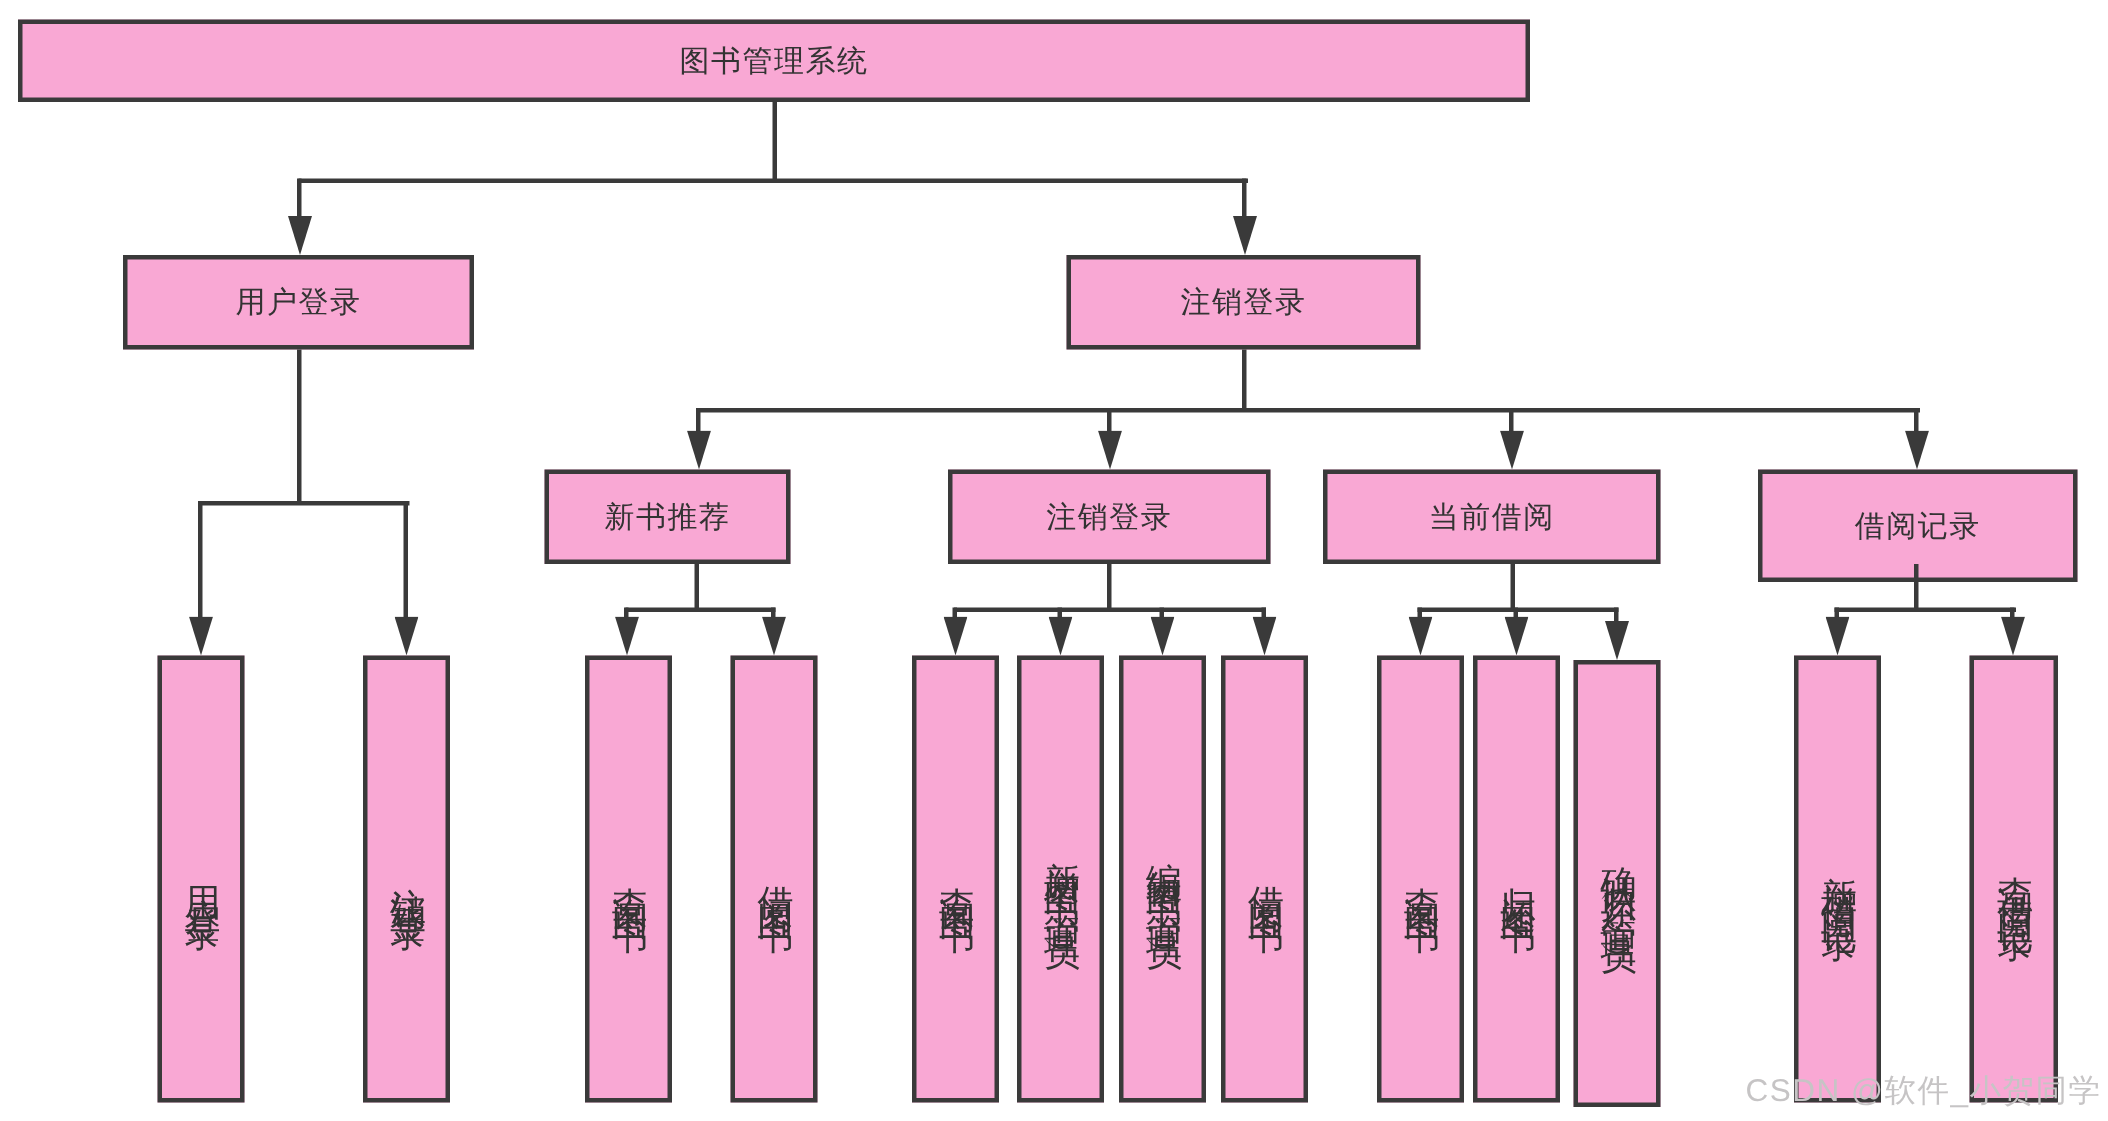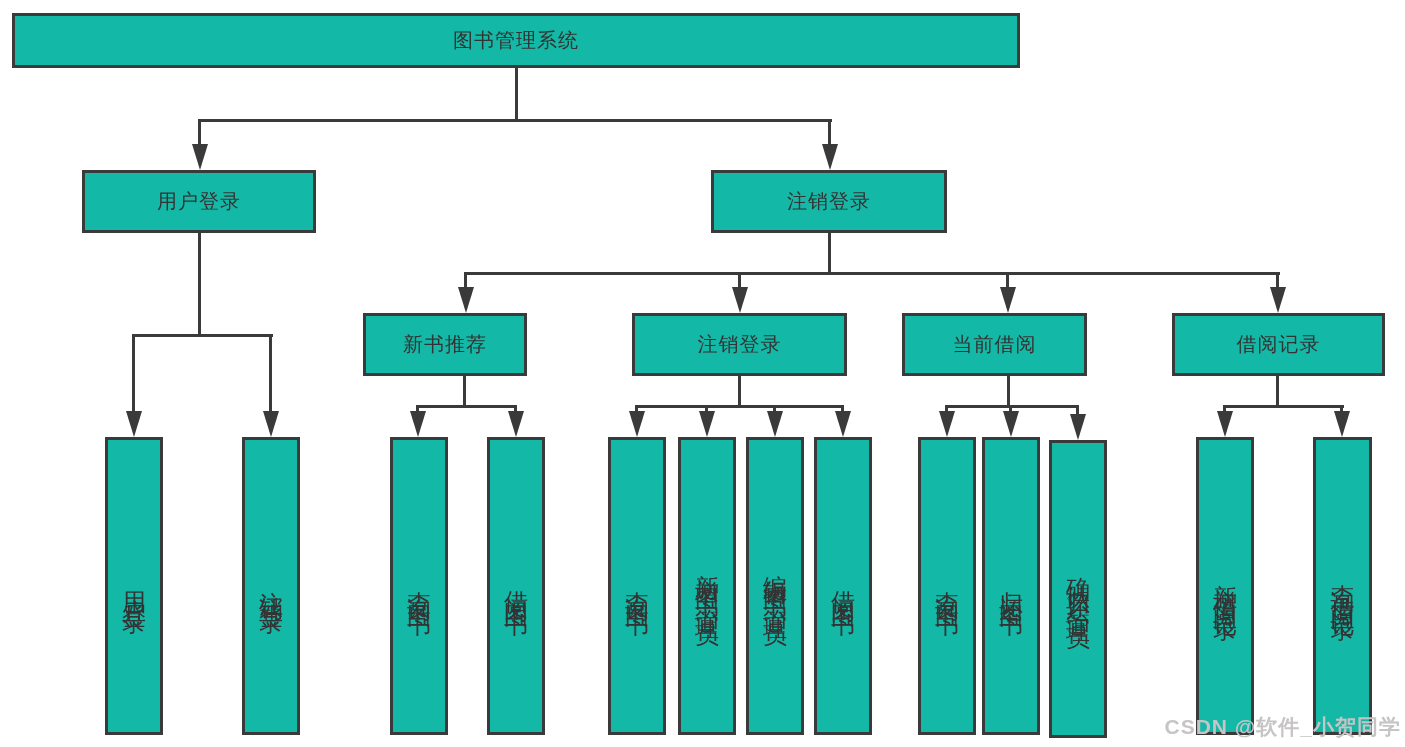--- a/index.html
+++ b/index.html
@@ -7,38 +7,38 @@
     --text:#333333;
     --bg:#ffffff;
     --wm:#c6c4c5;
   }
   html,body{margin:0;padding:0;background:var(--bg);}
   .canvas{
     position:relative;width:1405px;height:747px;background:var(--bg);
     font-family:"Liberation Sans","DejaVu Sans",sans-serif;overflow:hidden;
   }
   .box{
-    position:absolute;border:3px solid var(--line);background:#14b8a6;
+    position:absolute;border:3px solid var(--line);background:#f9a8d4;
     display:flex;align-items:center;justify-content:center;box-sizing:border-box;
   }
   .box .lbl{
     color:var(--text);font-size:20px;letter-spacing:1px;white-space:nowrap;
   }
   .box.v .lbl{
     writing-mode:vertical-lr;text-orientation:mixed;
     font-size:24px;letter-spacing:7px;line-height:1;
   }
   .line{position:absolute;background:var(--line);}
   .arrow{
     position:absolute;width:16px;height:26px;background:var(--line);
     clip-path:polygon(0 0,100% 0,50% 100%);
   }
   .watermark{
     position:absolute;right:4px;bottom:6px;color:var(--wm);
-    font-size:21px;letter-spacing:1px;white-space:nowrap;font-weight:bold;
+    font-size:21px;letter-spacing:1px;white-space:nowrap;
   }
 </style>
 </head>
 <body>
 
 <div class="canvas">
 
   <div class="box h" style="left:12px;top:13px;width:1008px;height:55px">
     <span class="lbl">图书管理系统</span>
   </div>
@@ -49,24 +49,24 @@
   <div class="box h" style="left:711px;top:170px;width:236px;height:63px">
     <span class="lbl">注销登录</span>
   </div>
 
   <div class="box h" style="left:363px;top:313px;width:164px;height:63px">
     <span class="lbl">新书推荐</span>
   </div>
   <div class="box h" style="left:632px;top:313px;width:215px;height:63px">
     <span class="lbl">注销登录</span>
   </div>
-  <div class="box h" style="left:902px;top:313px;width:185px;height:63px">
+  <div class="box h" style="left:882px;top:313px;width:225px;height:63px">
     <span class="lbl">当前借阅</span>
   </div>
-  <div class="box h" style="left:1172px;top:313px;width:213px;height:63px">
+  <div class="box h" style="left:1172px;top:313px;width:213px;height:75px">
     <span class="lbl">借阅记录</span>
   </div>
 
   <div class="box v" style="left:105px;top:437px;width:58px;height:298px">
     <span class="lbl">用户登录</span>
   </div>
   <div class="box v" style="left:242px;top:437px;width:58px;height:298px">
     <span class="lbl">注销登录</span>
   </div>
   <div class="box v" style="left:390px;top:437px;width:58px;height:298px">

